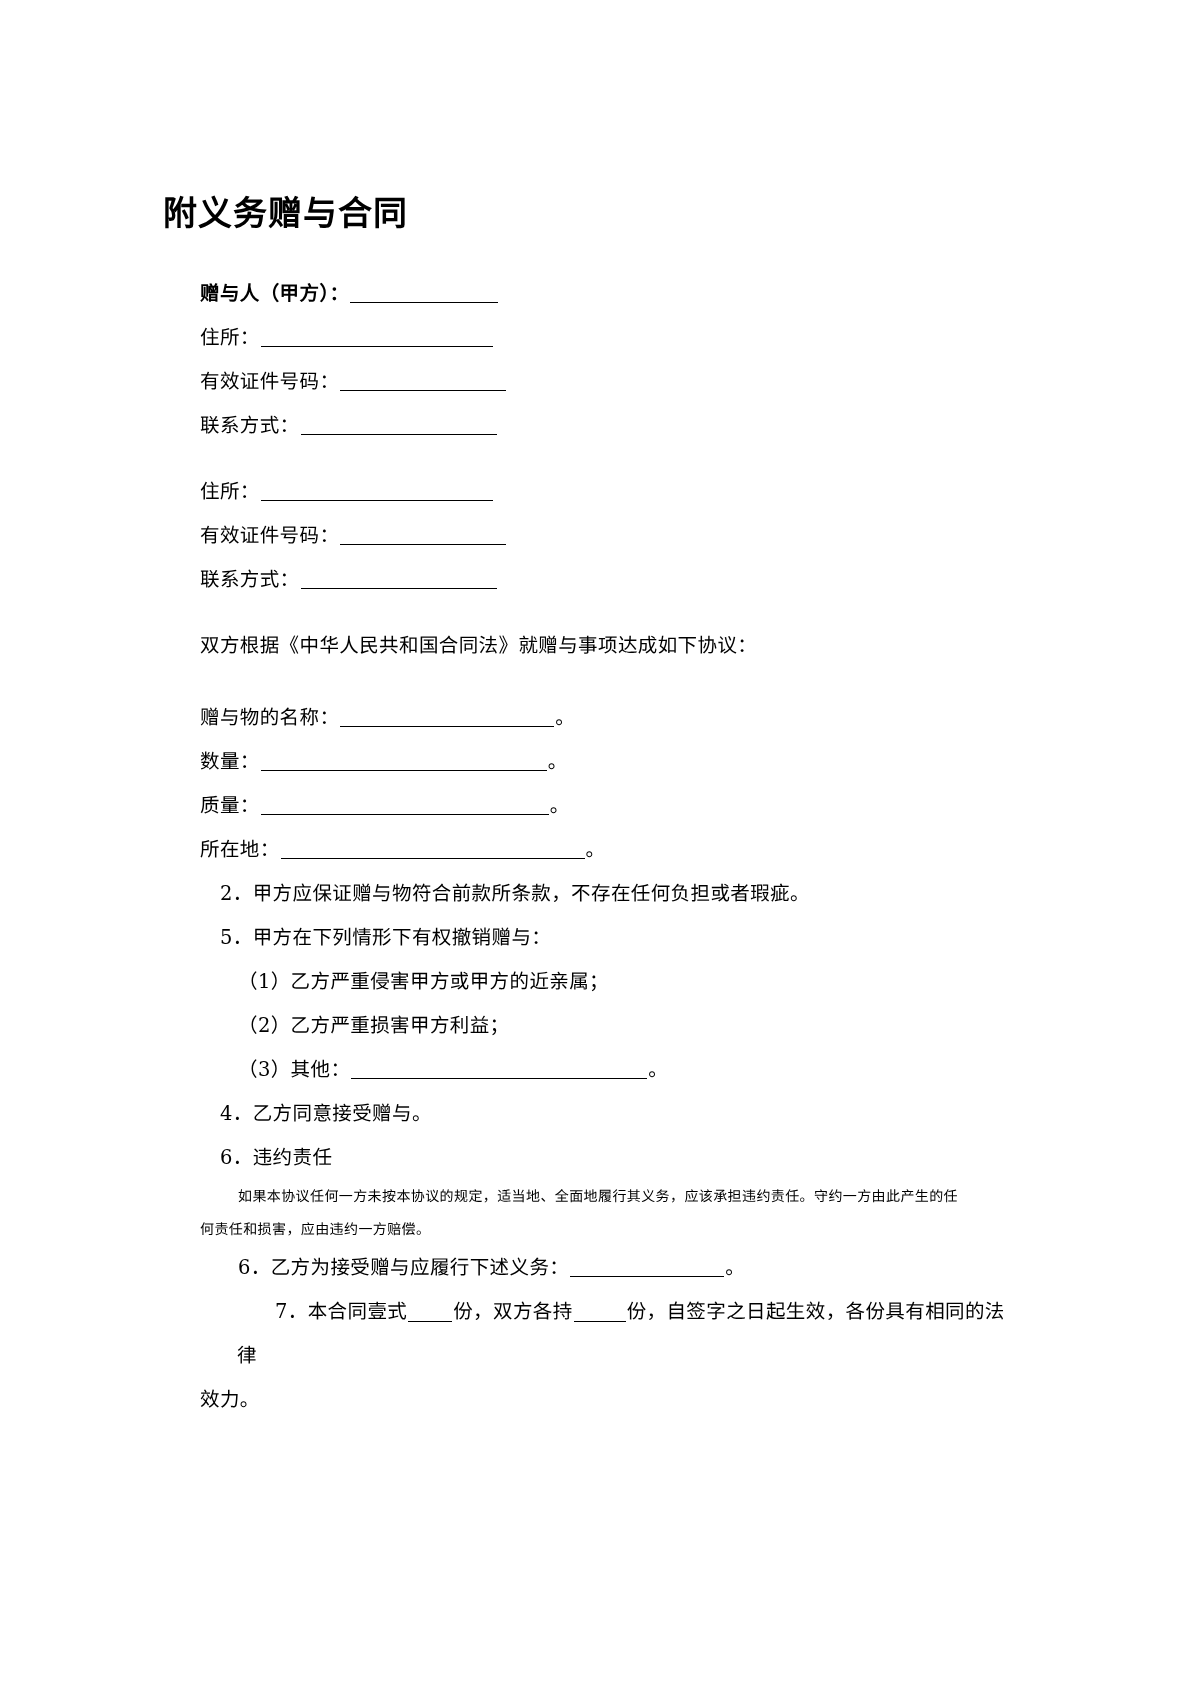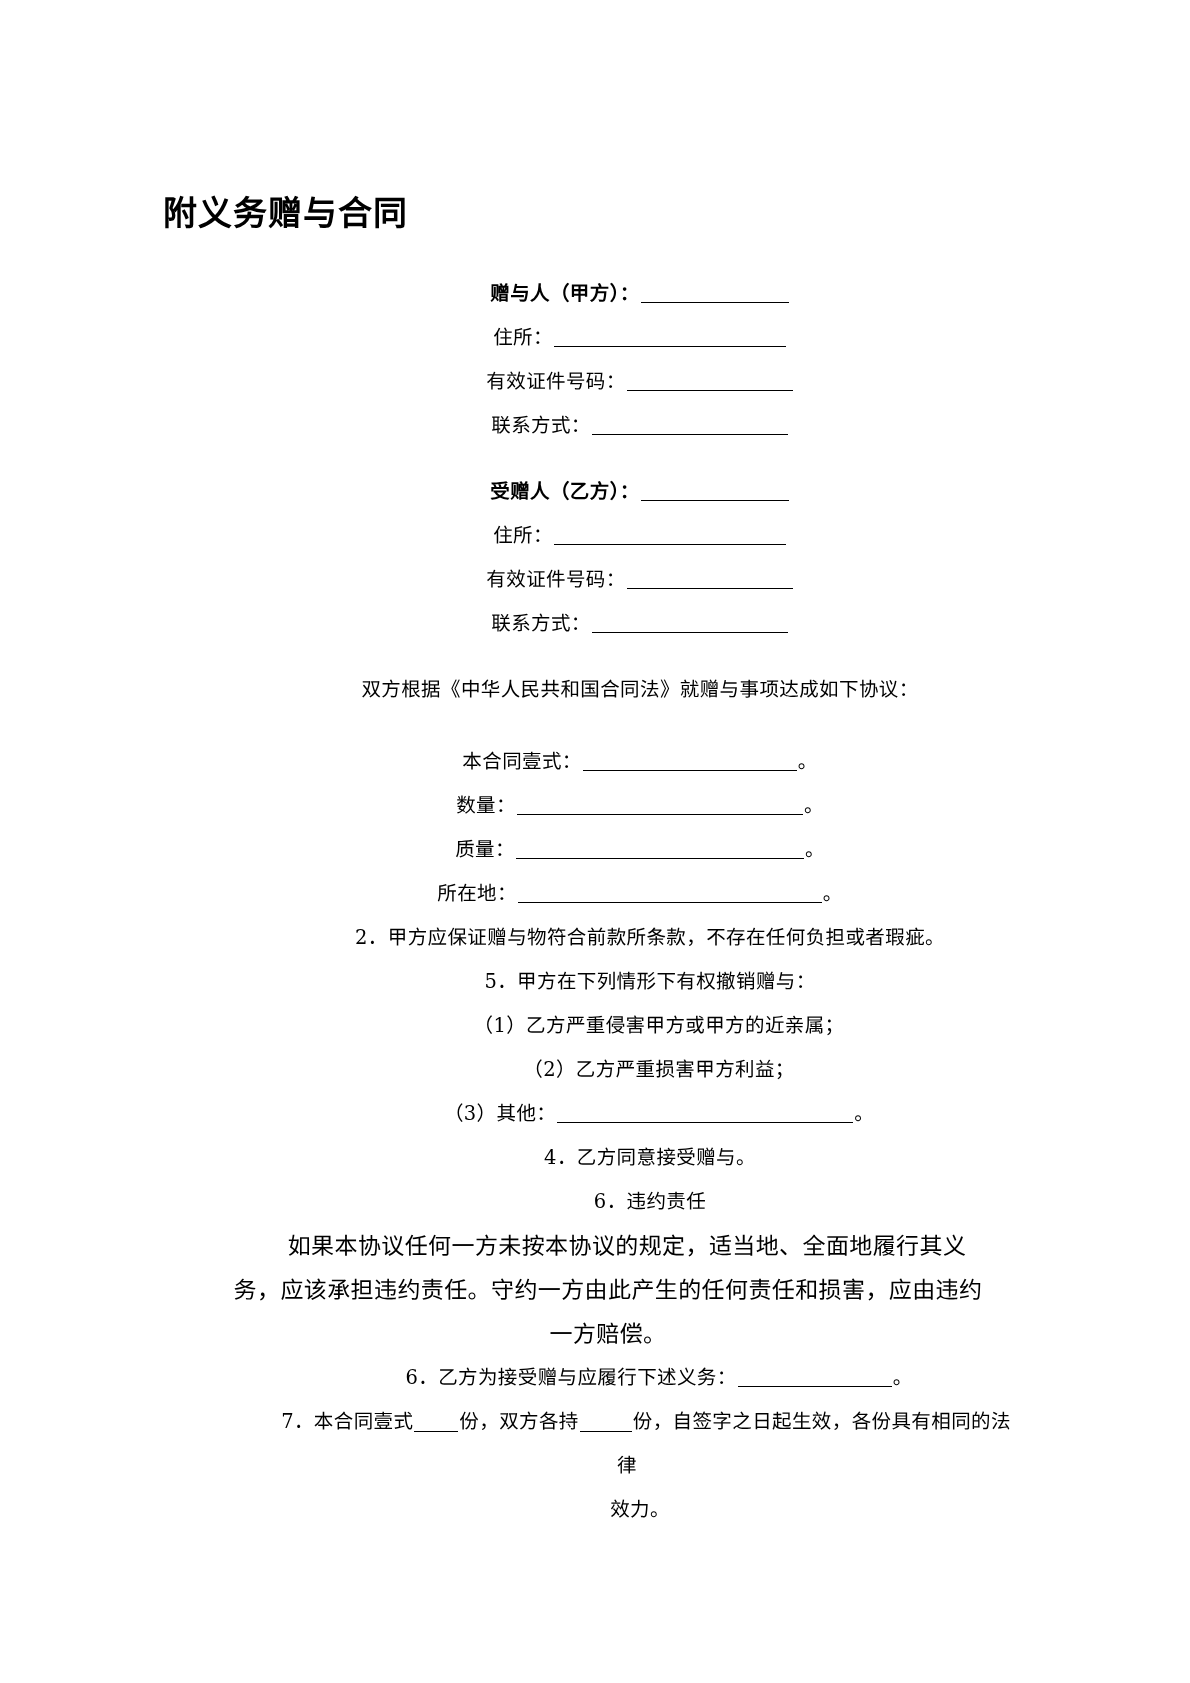--- a/index.html
+++ b/index.html
@@ -32,21 +32,20 @@
     font-weight: bold;
     letter-spacing: 1px;
     line-height: 1.2;
     font-family: "DejaVu Serif", "Liberation Serif", serif;
   }
   .body-block {
     position: absolute;
     left: 200px;
     top: 272px;
     width: 880px;
-    text-align: center;
   }
   .ln {
     font-size: 19.5px;
     line-height: 44px;
     white-space: nowrap;
     letter-spacing: 0.4px;
   }
   .ln.bold {
     font-weight: bold;
   }
@@ -69,26 +68,25 @@
   .b-qual   { width: 288px; }
   .b-quant  { width: 286px; }
   .b-loc    { width: 304px; }
   .b-other  { width: 296px; }
   .b-duty   { width: 154px; }
   .b-short  { width: 44px; vertical-align: -4px; }
   .b-short2 { width: 52px; vertical-align: -4px; }
   .indent2 { padding-left: 38px; }
   .indent1 { padding-left: 20px; }
   .para {
-    font-size: 23px;
-    line-height: 44px;
+    font-size: 14px;
+    line-height: 33px;
     text-indent: 38px;
     width: 760px;
     letter-spacing: 0.4px;
-    margin-left: 28px;
   }
   .para-nohang {
     font-size: 19.5px;
     line-height: 44px;
     text-indent: 38px;
     width: 780px;
     letter-spacing: 0.4px;
     margin-left: 37px;
   }
 </style>
@@ -109,42 +107,39 @@
     </div>
     <div class="ln">
       <span>有效证件号码：</span><span class="blank b-id"></span>
     </div>
     <div class="ln">
       <span>联系方式：</span><span class="blank b-tel"></span>
     </div>
 
     <div class="spacer-sm"></div>
 
-    <div class="ln bold">
-      <span>受赠人（乙方）：</span><span class="blank b-name"></span>
-    </div>
     <div class="ln">
       <span>住所：</span><span class="blank b-addr"></span>
     </div>
     <div class="ln">
       <span>有效证件号码：</span><span class="blank b-id"></span>
     </div>
     <div class="ln">
       <span>联系方式：</span><span class="blank b-tel"></span>
     </div>
 
     <div class="spacer-sm"></div>
 
     <div class="ln">双方根据《中华人民共和国合同法》就赠与事项达成如下协议：</div>
 
     <div class="spacer-lg"></div>
 
 
     <div class="ln">
-      <span>本合同壹式：</span><span class="blank b-gname"></span><span>。</span>
+      <span>赠与物的名称：</span><span class="blank b-gname"></span><span>。</span>
     </div>
     <div class="ln">
       <span>数量：</span><span class="blank b-quant"></span><span>。</span>
     </div>
     <div class="ln">
       <span>质量：</span><span class="blank b-qual"></span><span>。</span>
     </div>
     <div class="ln">
       <span>所在地：</span><span class="blank b-loc"></span><span>。</span>
     </div>

